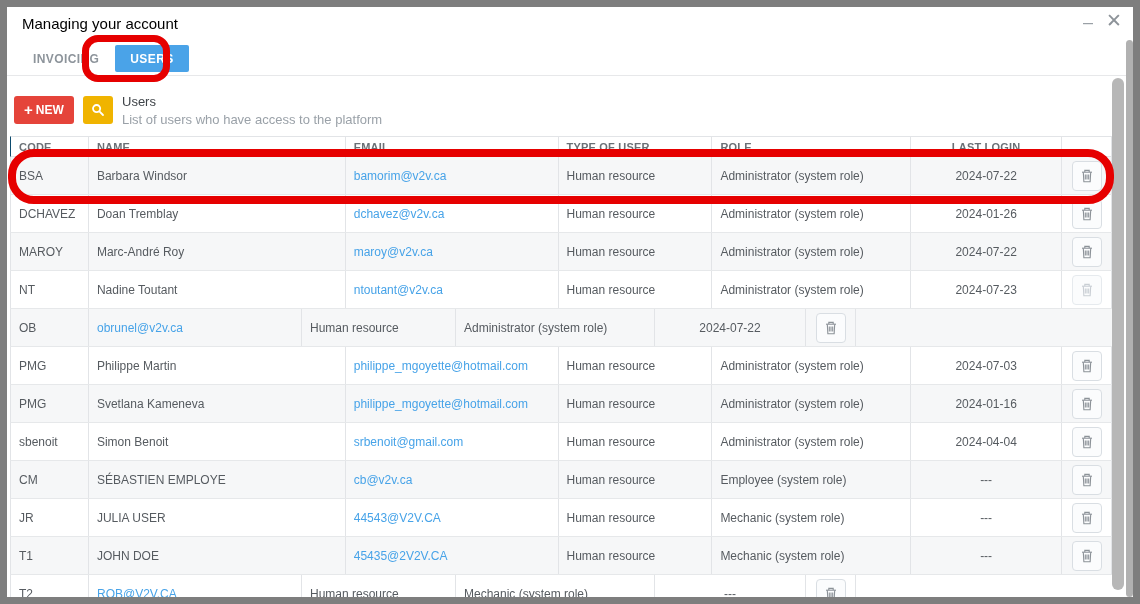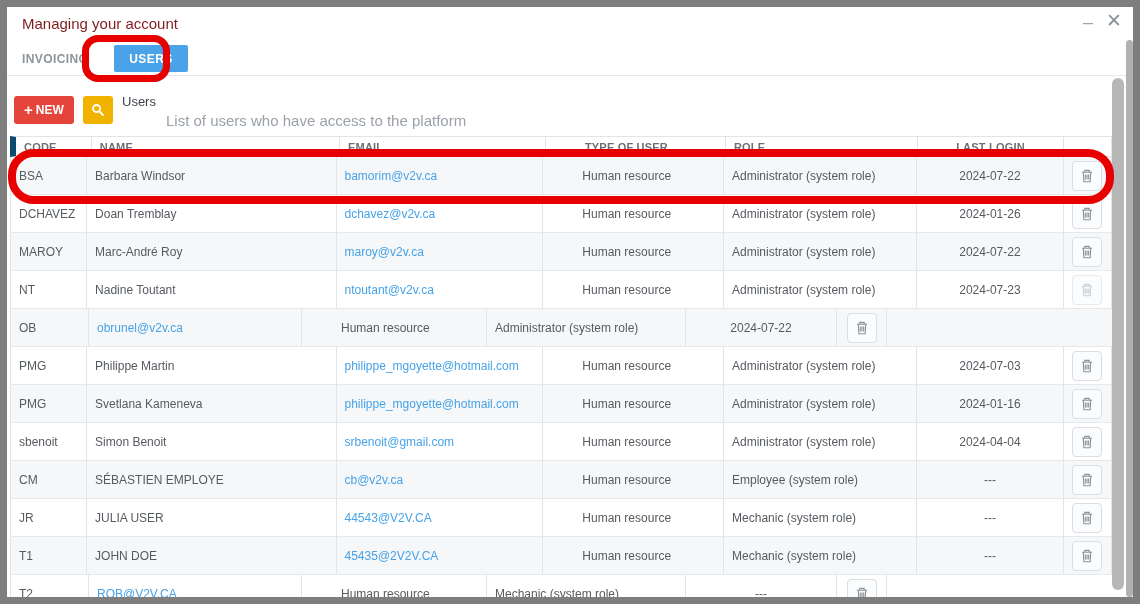--- a/index.html
+++ b/index.html
@@ -4,56 +4,56 @@
 <style>
   * { box-sizing: border-box; }
   html,body { margin:0; padding:0; }
   body {
     width:1140px; height:604px; position:relative; overflow:hidden;
     background:#ffffff; font-family:"Liberation Sans", sans-serif;
   }
   .frame { position:absolute; inset:0; border:7px solid #7e7e7e; z-index:50; pointer-events:none; }
 
   
-  .window-title { position:absolute; left:22px; top:15px; font-size:15px; color:#7f1d1d; z-index:5; }
+  .window-title { position:absolute; left:22px; top:15px; font-size:15px; color:#000000; z-index:5; }
   .win-btn { position:absolute; color:#9aa0a6; z-index:5; cursor:pointer; line-height:1; }
   .win-min { left:1083px; top:13px; font-size:18px; }
   .win-close { left:1106px; top:11px; font-size:19px; color:#8d9399; }
 
   
-  .tabs { position:absolute; left:20px; top:45px; display:flex; gap:24px; align-items:center; z-index:5; }
+  .tabs { position:absolute; left:31px; top:45px; display:flex; gap:14px; align-items:center; z-index:5; }
   .tab { height:27px; display:flex; align-items:center; font-size:12px; font-weight:bold;
          letter-spacing:.4px; color:#8d949b; cursor:pointer; padding:0 2px; }
   .tab.active { background:#4aa3e8; color:#fff; padding:0 15px; border-radius:2px; }
   .tab-divider { position:absolute; left:7px; right:7px; top:75px; height:1px; background:#e7e8ea; }
 
   
   .btn-new { position:absolute; left:14px; top:96px; height:28px; min-width:59px; border:none;
              background:#e5443a; color:#fff; font-family:inherit; font-size:12px; font-weight:bold;
              border-radius:3px; display:flex; align-items:center; justify-content:center; gap:3px;
              padding:0 10px; cursor:pointer; z-index:5; }
   .btn-new .plus { font-size:15px; font-weight:bold; line-height:1; margin-top:-1px; }
   .btn-search { position:absolute; left:83px; top:96px; width:30px; height:28px; border:none;
                 background:#f0b400; border-radius:3px; display:flex; align-items:center;
                 justify-content:center; cursor:pointer; z-index:5; }
   .section-title { position:absolute; left:122px; top:94px; font-size:13px; color:#3f4449; z-index:5; }
-  .section-subtitle { position:absolute; left:122px; top:112px; font-size:15px; color:#9aa1a8; z-index:5;margin-left:44px; }
+  .section-subtitle { position:absolute; left:122px; top:112px; font-size:13px; color:#9aa1a8; z-index:5; }
 
   
   .table { position:absolute; left:10px; top:136px; width:1102px; z-index:4; }
   .thead { display:flex; height:21px; border-top:1px solid #e2e4e7; border-bottom:1px solid #e2e4e7;
-           border-left:6px solid #0c4a6e; background:#fff; }
+           border-left:1px solid #0c4a6e; background:#fff; }
   .th { font-size:11px; font-weight:bold; color:#6a7076; display:flex; align-items:center;
         padding:0 8px; border-right:1px solid #e2e4e7; letter-spacing:.2px; }
   .tr { display:flex; height:38px; border-bottom:1px solid #e6e8ea; border-left:1px solid #e2e4e7;
         background:#fff; }
   .tbody .tr:nth-child(odd) { background:#f6f7f8; }
   .td { font-size:12px; color:#565b60; display:flex; align-items:center; padding:0 8px;
         border-right:1px solid #e2e4e7; white-space:nowrap; overflow:hidden; }
-  .c0 { width:78px; } .c1 { width:257px; } .c2 { width:213px; } .c3 { width:154px;margin-left:31px; }
+  .c0 { width:78px; } .c1 { width:257px; } .c2 { width:213px; } .c3 { width:154px; }
   .c4 { width:199px; } .c5 { width:151px; justify-content:center; padding:0; }
   .c6 { width:50px; justify-content:center; padding:0; }
   .link { color:#47a3e8; cursor:pointer; }
   .del { width:30px; height:30px; border:1px solid #d9dee3; border-radius:4px; background:#fbfcfd;
          color:#8c9298; display:flex; align-items:center; justify-content:center; cursor:pointer; padding:0; }
   .del.disabled { color:#c9ced4; border-color:#e6eaee; }
   .partial-row { position:absolute; left:10px; top:595px; width:1102px; height:4px;
                  background:#f6f7f8; border-left:1px solid #e2e4e7; border-right:1px solid #e2e4e7; }
 
   

